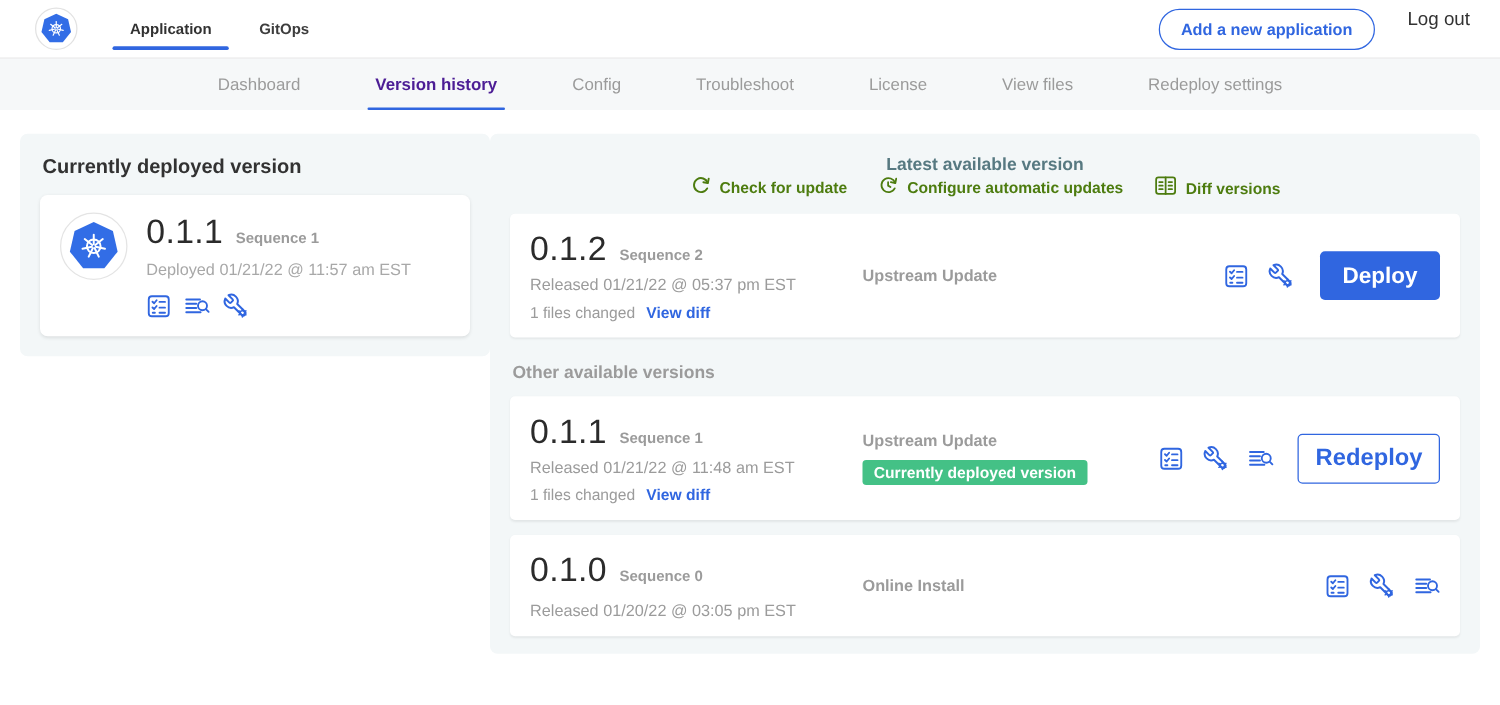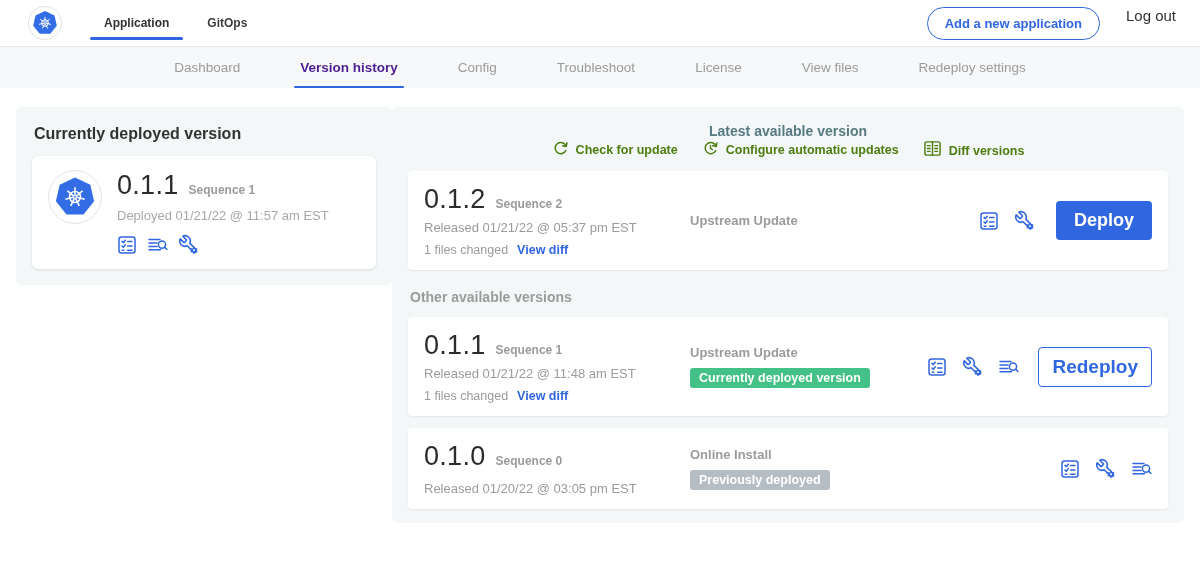--- a/index.html
+++ b/index.html
@@ -360,21 +360,20 @@
     <div class="version-row">
       <div class="row-left">
         <div class="version-line">
           <span class="version-big">0.1.0</span>
           <span class="sequence">Sequence 0</span>
         </div>
         <div class="released" style="margin-top:9px">Released 01/20/22 @ 03:05 pm EST</div>
       </div>
       <div class="row-mid">
         <div class="source-label">Online Install</div>
-        <span class="badge" style="background:#b4bdc4">Previously deployed</span>
       </div>
       <div class="row-right">
         <span class="icon-btn">
             <span>
               <svg width="20" height="20" viewBox="0 0 20 20" fill="none" stroke="currentColor" stroke-width="1.5" stroke-linecap="round" stroke-linejoin="round" style="display: block;">
     <rect x="2" y="2" width="16" height="16" rx="2.5"></rect>
     <path d="M5 6.4l1.3 1.2 2-2.4"></path>
                 <path d="M10.6 6.5h4.4"></path>
     <path d="M5 11l1.3 1.2 2-2.4"></path>
                 <path d="M10.6 11.1h4.4"></path>

